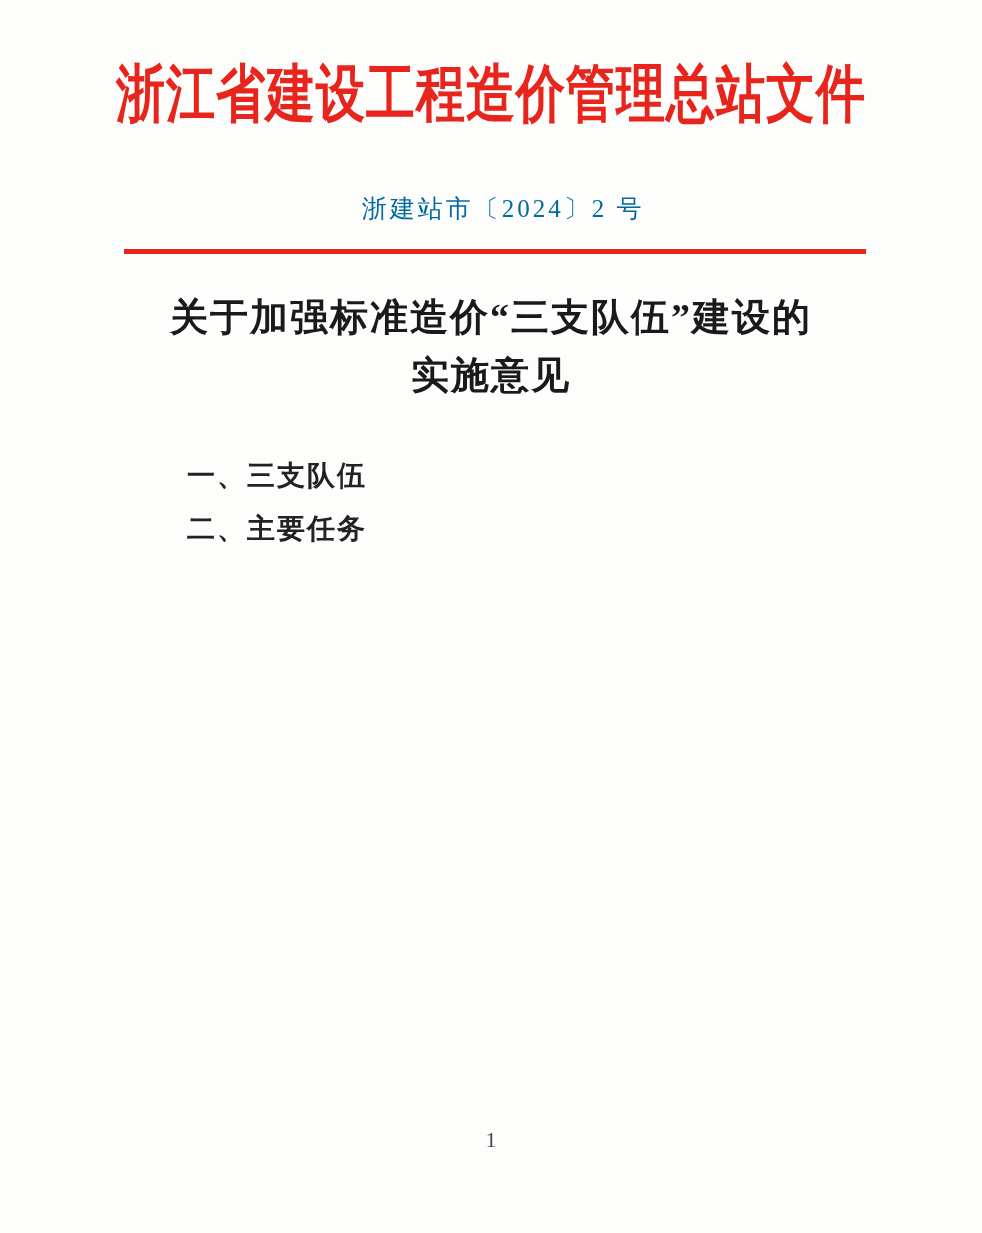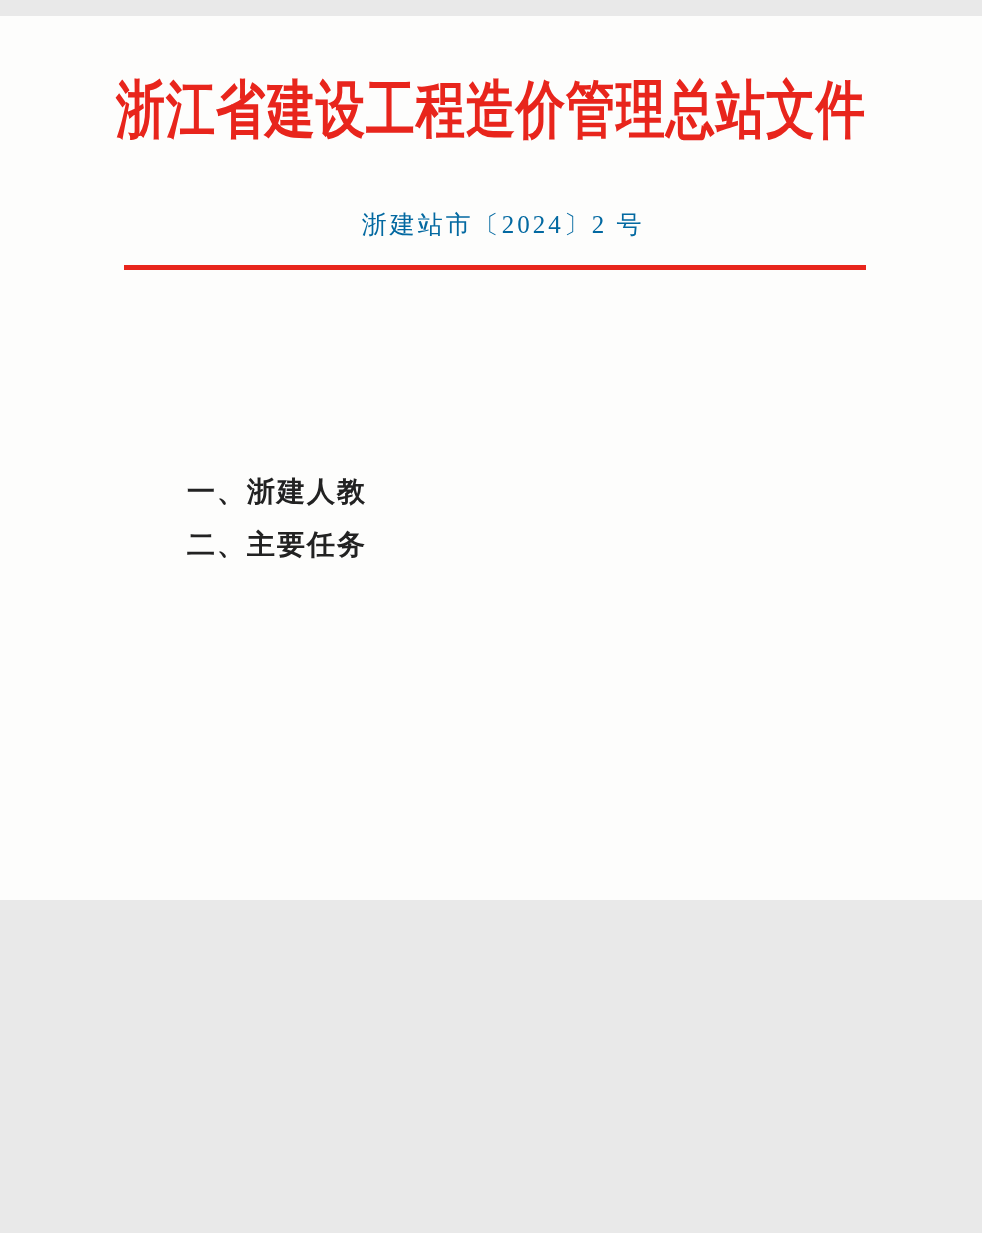--- a/index.html
+++ b/index.html
@@ -3,22 +3,22 @@
 <meta charset="utf-8">
 <style>
   html, body {
     margin: 0;
     padding: 0;
     background: #e9e9e9;
   }
   .page {
     position: relative;
     width: 982px;
-    height: 884px;
-    margin: 16px auto;
+    height: 1233px;
+    margin: 0 auto;
     background: #fdfdfc;
     overflow: hidden;
     font-family: "Liberation Serif", serif;
     color: #2b2b2b;
   }
   
   .org-title {
     position: absolute;
     top: 52px;
     left: 0;
@@ -100,21 +100,25 @@
 <body>
 
 <div class="page" style="background: rgb(253, 253, 252);">
 
   <div class="org-title" style="color: rgb(232, 37, 28);">浙江省建设工程造价管理总站文件</div>
 
   <div class="doc-number">浙建站市〔2024〕2 号</div>
 
   <div class="red-line" style="background: rgb(232, 37, 28);"></div>
 
+  <div class="doc-title">
+    <div>关于加强标准造价“三支队伍”建设的</div>
+    <div>实施意见</div>
+  </div>
 
   <div class="body-text" style="color: rgb(46, 46, 46);">
-    <p class="section-heading">一、浙建人教</p>
+    <p class="section-heading">一、三支队伍</p>
     <p class="section-heading">二、主要任务</p>
   </div>
 
   <div class="page-number">1</div>
 
 </div>
 
 </body></html>

